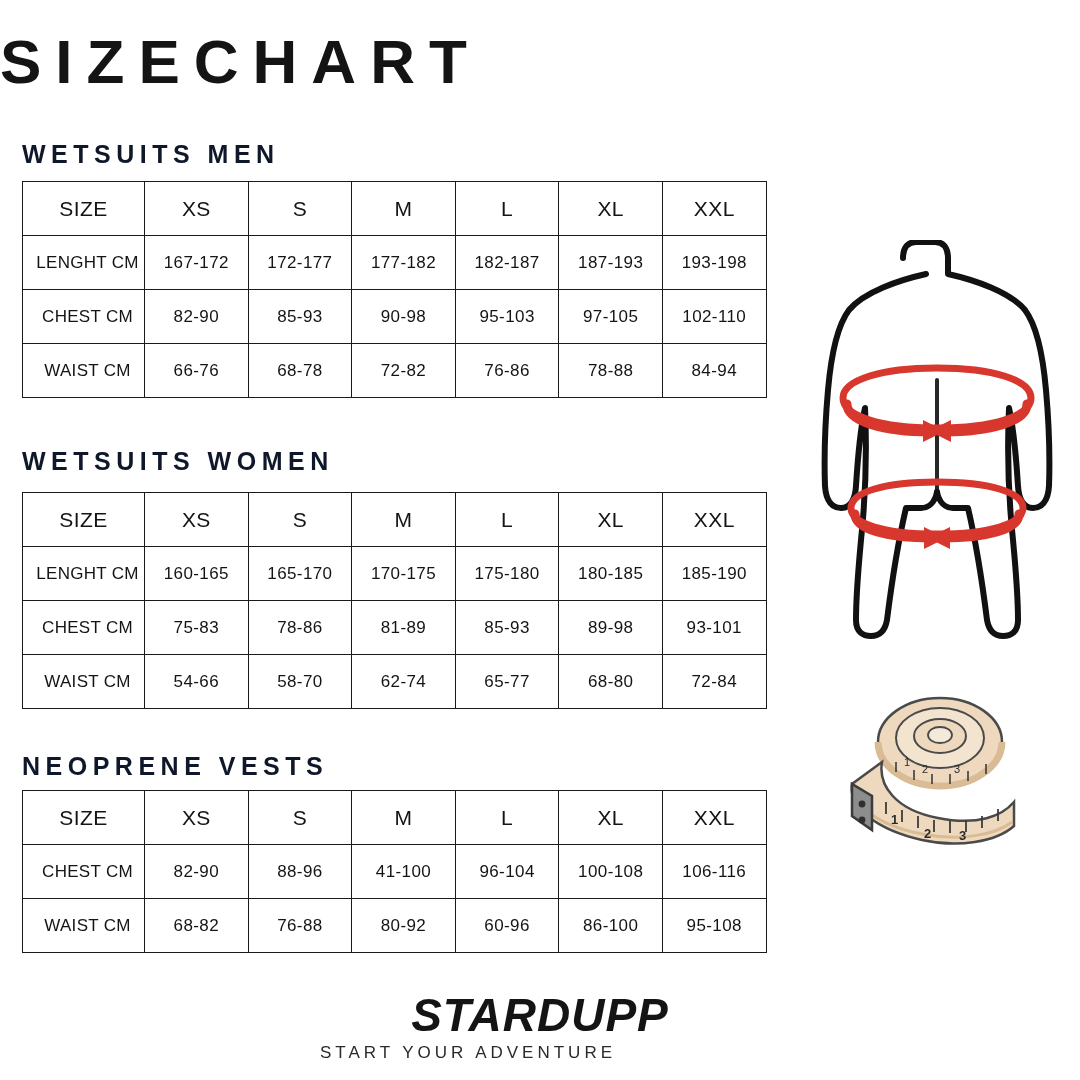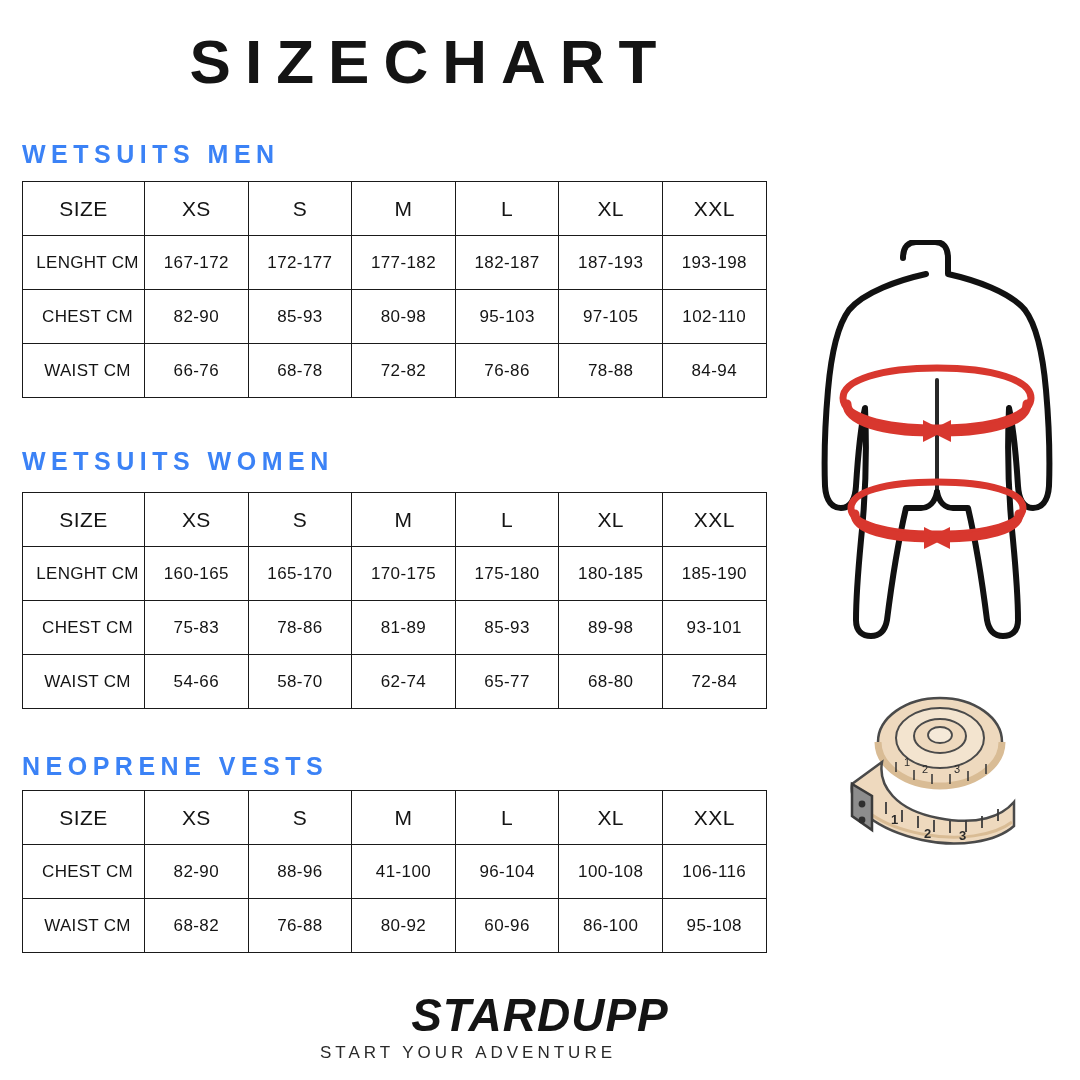--- a/index.html
+++ b/index.html
@@ -15,36 +15,36 @@
     color: #111111;
     overflow: hidden;
   }
 
   
   .page-title {
     position: absolute;
     top: 26px;
     left: 0;
     width: 860px;
-    text-align: center;
+    text-align: left;
     font-size: 62px;
     font-weight: bold;
     letter-spacing: 14px;
     color: #141414;
     font-family: "Liberation Sans", sans-serif;
   }
 
   
   .section-heading {
     position: absolute;
     left: 22px;
     font-size: 25px;
     font-weight: bold;
     letter-spacing: 5.5px;
-    color: #3b82f6;
+    color: #0f172a;
   }
   #h-men   { top: 140px; }
   #h-women { top: 447px; }
   #h-vests { top: 752px; }
 
   
   .size-table {
     position: absolute;
     left: 22px;
     border-collapse: collapse;
@@ -154,21 +154,21 @@
       <td>172-177</td>
       <td>177-182</td>
       <td>182-187</td>
       <td>187-193</td>
       <td>193-198</td>
     </tr>
     <tr>
       <td class="row-label">CHEST CM</td>
       <td>82-90</td>
       <td>85-93</td>
-      <td>80-98</td>
+      <td>90-98</td>
       <td>95-103</td>
       <td>97-105</td>
       <td>102-110</td>
     </tr>
     <tr>
       <td class="row-label">WAIST CM</td>
       <td>66-76</td>
       <td>68-78</td>
       <td>72-82</td>
       <td>76-86</td>

